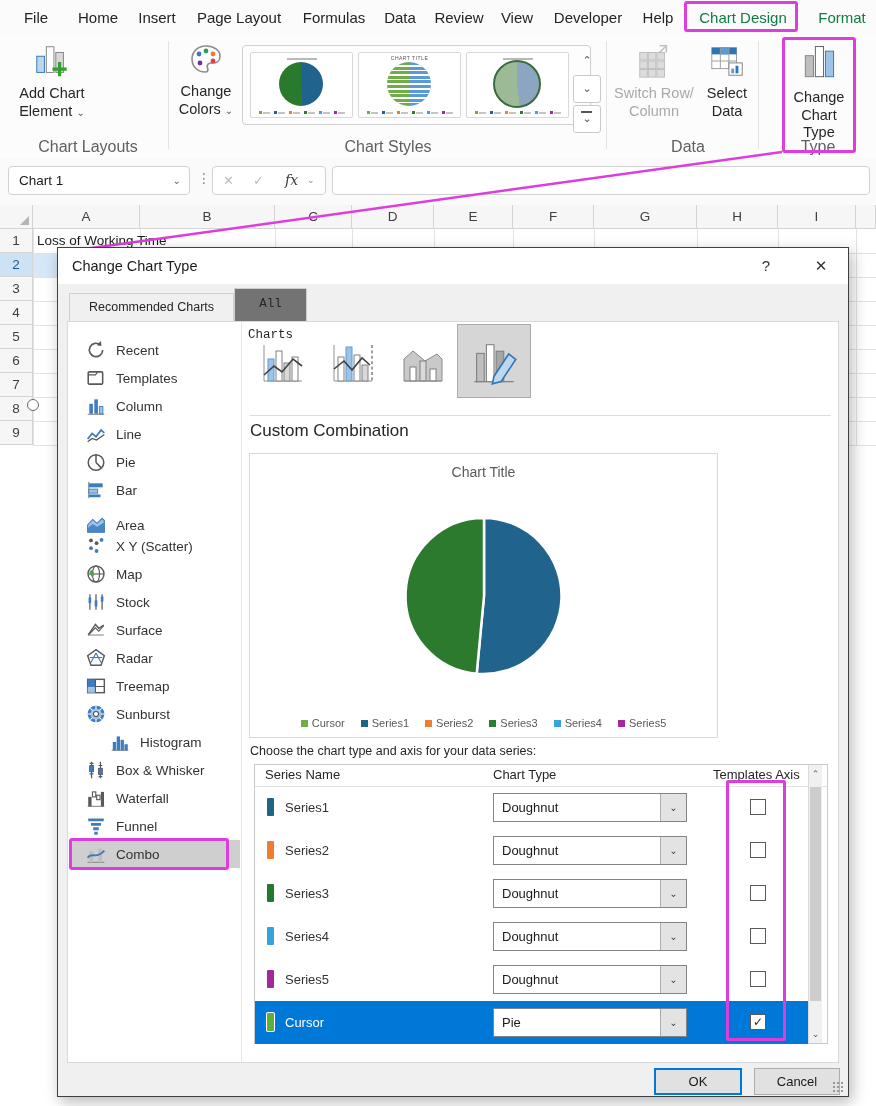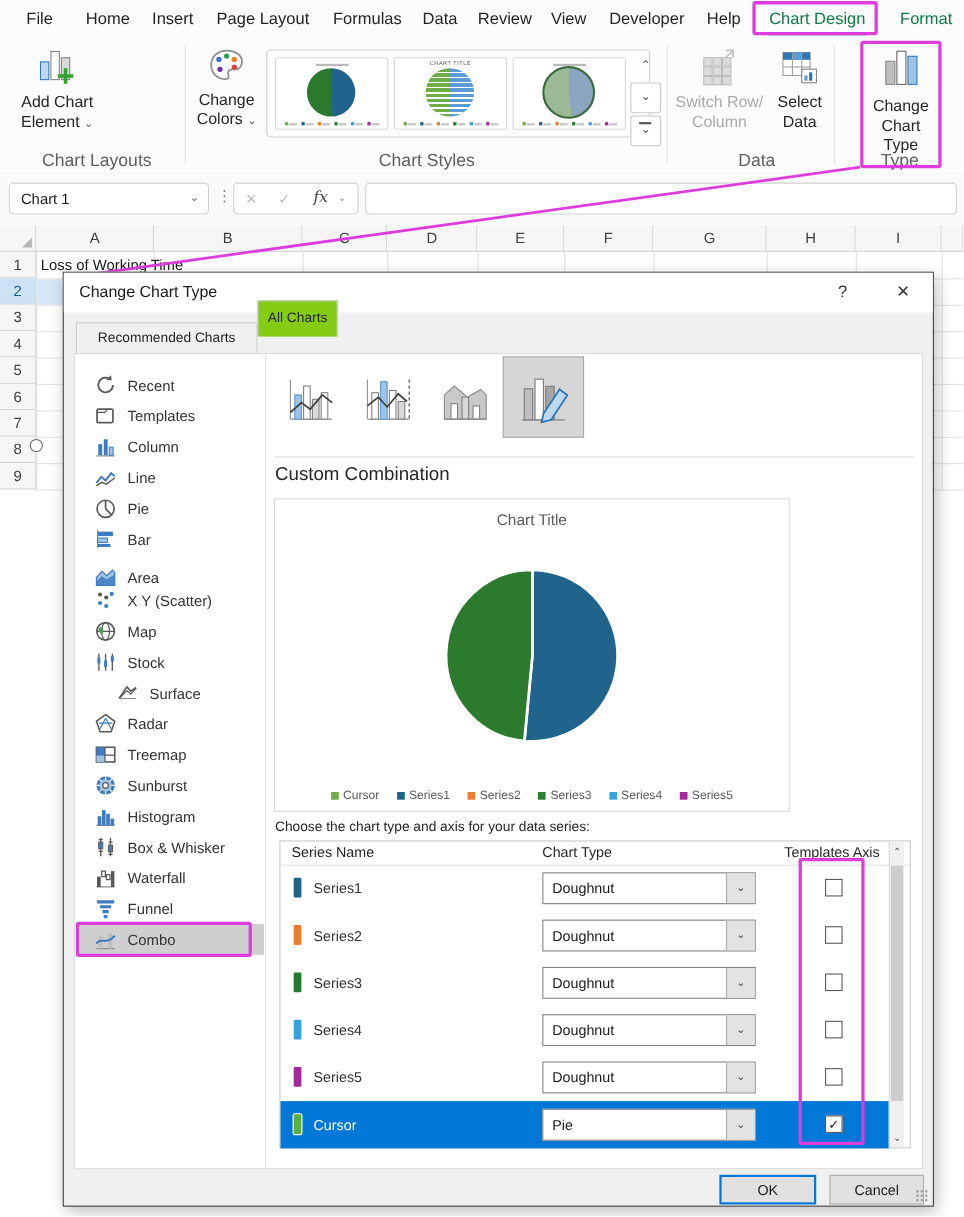--- a/index.html
+++ b/index.html
@@ -73,21 +73,21 @@
   #anno-secaxis{left:726px;top:780px;width:60px;height:261px;border-radius:2px;}
   
   #dialog{position:absolute;left:57px;top:247px;width:792px;height:850px;background:#f0f0f0;
       border:1px solid #3f3f3f;box-sizing:border-box;z-index:10;box-shadow:3px 5px 14px rgba(0,0,0,.28);}
   .dlg-titlebar{position:absolute;left:0;top:0;right:0;height:36px;background:#fff;}
   .dlg-title{position:absolute;left:14px;top:0;line-height:36px;font-size:14.5px;color:#1a1a1a;}
   .dlg-help{position:absolute;left:688px;top:0;width:40px;text-align:center;line-height:36px;font-size:15px;color:#333;}
   .dlg-close{position:absolute;left:740px;top:0;width:46px;text-align:center;line-height:36px;font-size:15px;color:#333;}
   .dlg-tab{position:absolute;box-sizing:border-box;font-size:12.5px;color:#262626;text-align:center;}
   .dlg-tab.inactive{background:#f0f0f0;border:1px solid #d0d0d0;height:29px;line-height:27px;top:45px;}
-  .dlg-tab.active{background:#84cc16;border:1px solid #cfcfcf;border-bottom:none;height:33px;line-height:31px;top:25px;z-index:3;}
+  .dlg-tab.active{background:#737373;border:1px solid #cfcfcf;border-bottom:none;height:33px;line-height:31px;top:40px;z-index:3;font-family:Liberation Mono, monospace;}
   .dlg-panel{position:absolute;left:9px;top:73px;width:772px;height:742px;background:#fff;
       border:1px solid #d9d9d9;box-sizing:border-box;}
   .pane-divider{position:absolute;left:173px;top:0;bottom:0;width:1px;background:#e4e4e4;}
   
   .cat-item{position:absolute;left:1px;width:171px;height:28px;display:flex;align-items:center;cursor:default;}
   .cat-item.selected{background:#cfcfcf;}
   .cat-icon{width:20px;height:20px;margin-left:17px;flex:0 0 20px;}
   .cat-icon svg{width:20px;height:20px;display:block;}
   .cat-label{margin-left:10px;font-size:13.5px;color:#333;white-space:nowrap;}
   
@@ -500,21 +500,21 @@
             <span class="cat-icon">
               <svg viewBox="0 0 18 18">
                 <path d="M3.5 2v14M9 2v14M14.5 2v14" stroke="#595959" stroke-width="1.1"></path>
                 <rect x="2.3" y="5" width="2.4" height="5" fill="#3E7BBF"></rect>
                 <rect x="7.8" y="7.5" width="2.4" height="5.5" fill="#3E7BBF"></rect>
                 <rect x="13.3" y="4" width="2.4" height="4.5" fill="#3E7BBF"></rect>
               </svg>
             </span>
             <span class="cat-label">Stock</span>
           </div>
-          <div class="cat-item" style="top: 294px; padding-left: 20px;">
+          <div class="cat-item" style="top: 294px;">
             <span class="cat-icon">
               <svg viewBox="0 0 18 18">
                 <path d="M2 13.5L8.5 4l3 3.5L16 4.5" fill="none" stroke="#595959" stroke-width="1.3"></path>
                 <path d="M2 13.5L8.5 7l3 3 4.5-5" fill="none" stroke="#595959" stroke-width="1"></path>
                 <path d="M2 13.5h14" stroke="#8C8C8C"></path>
               </svg>
             </span>
             <span class="cat-label">Surface</span>
           </div>
           <div class="cat-item" style="top: 322px;">
@@ -541,21 +541,21 @@
             <span class="cat-icon">
               <svg viewBox="0 0 18 18">
                 <circle cx="9" cy="9" r="7.5" fill="#3E7BBF"></circle>
                 <circle cx="9" cy="9" r="5" fill="#9DC3E6"></circle>
                 <circle cx="9" cy="9" r="2.3" fill="#fff" stroke="#595959"></circle>
                 <path d="M9 1.5v3M16.5 9h-3M9 16.5v-3M1.5 9h3M4 4l2 2M14 4l-2 2M14 14l-2-2M4 14l2-2" stroke="#fff" stroke-width="1"></path>
               </svg>
             </span>
             <span class="cat-label">Sunburst</span>
           </div>
-          <div class="cat-item" style="top: 406px;">
+          <div class="cat-item" style="top: 406px; padding-left: 24px;">
             <span class="cat-icon">
               <svg viewBox="0 0 18 18">
                 <path d="M1.5 16.5h15" stroke="#8C8C8C"></path>
                 <rect x="2.5" y="9" width="3" height="7.5" fill="#3E7BBF"></rect>
                 <rect x="6" y="4" width="3" height="12.5" fill="#3E7BBF"></rect>
                 <rect x="9.5" y="7" width="3" height="9.5" fill="#3E7BBF"></rect>
                 <rect x="13" y="11" width="3" height="5.5" fill="#3E7BBF"></rect>
               </svg>
             </span>
             <span class="cat-label">Histogram</span>

